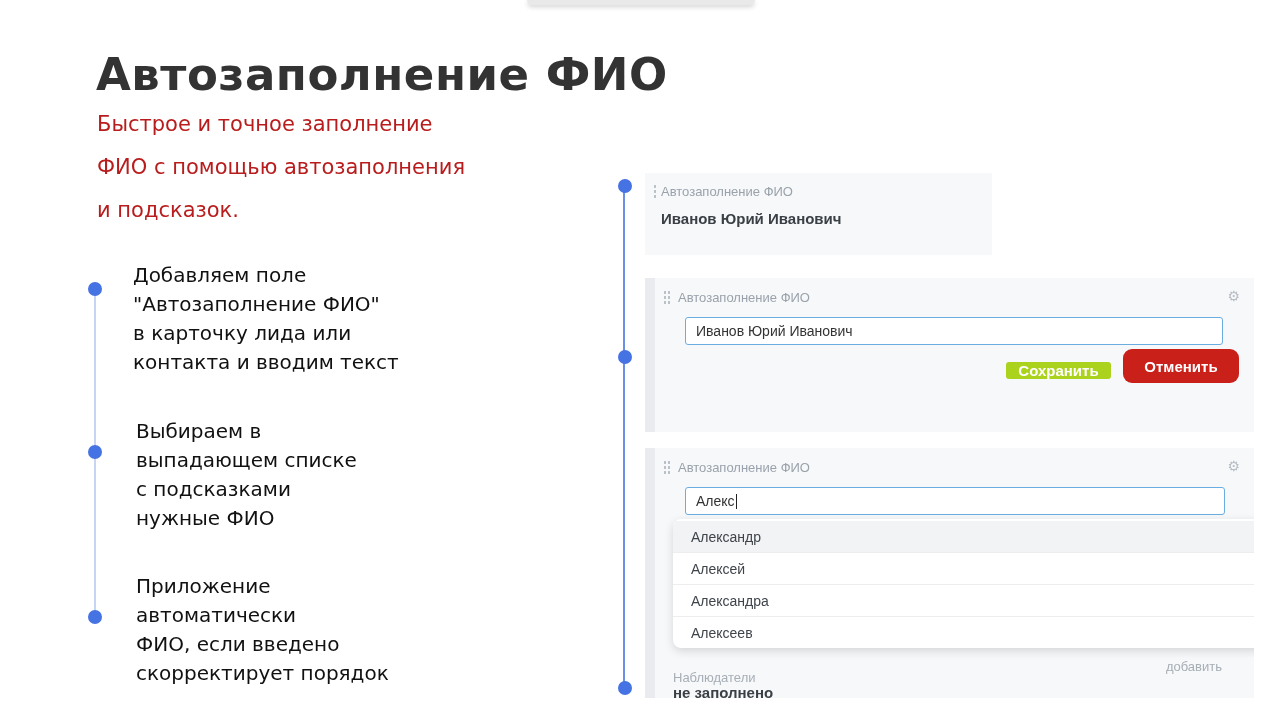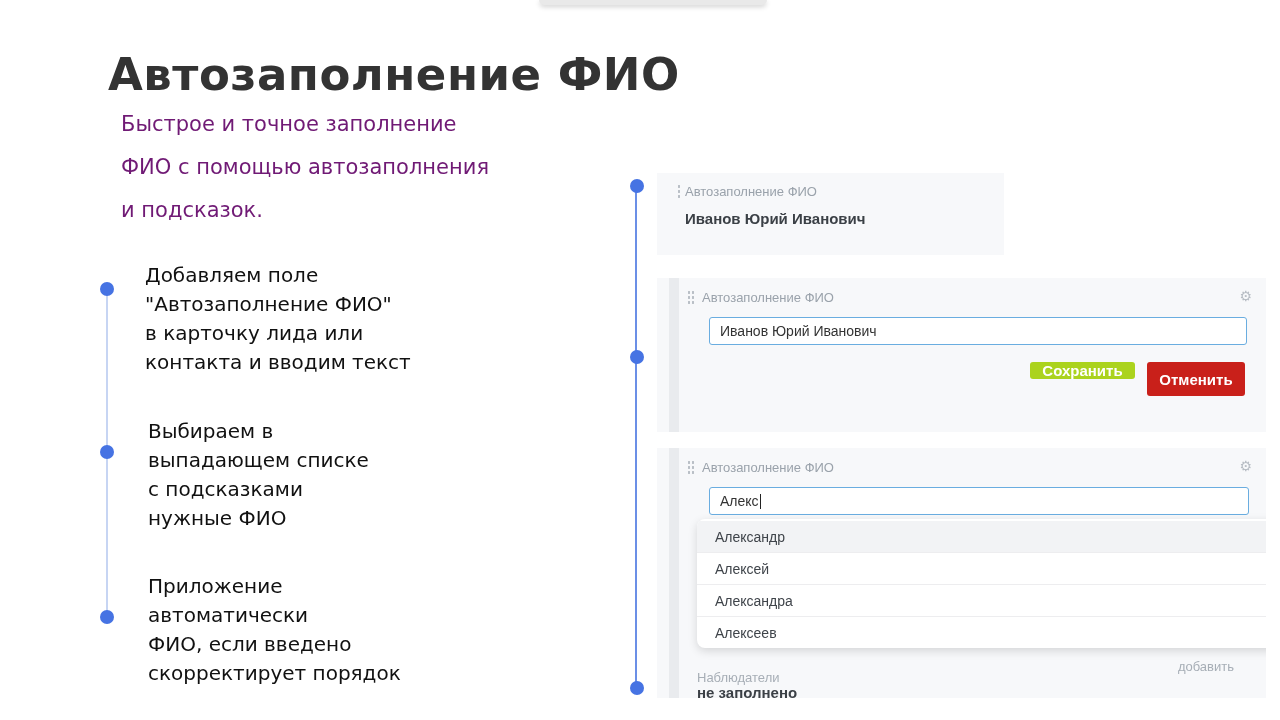--- a/index.html
+++ b/index.html
@@ -1,27 +1,27 @@
 <!DOCTYPE html>
 <html><head>
 <meta charset="utf-8">
 <style>
   html,body{margin:0;padding:0;}
   body{width:1280px;height:720px;background:#ffffff;overflow:hidden;position:relative;
        font-family:"Liberation Sans",sans-serif;}
-  .abs{position:absolute;margin-left:12px;}
+  .abs{position:absolute;}
 
   
   .top-bar{left:527px;top:0;width:228px;height:5px;background:#e9e9e9;
            border-radius:0 0 5px 5px;box-shadow:0 2px 5px rgba(0,0,0,.18);}
 
   
   .slide-title{left:96px;top:48px;font-family:"DejaVu Sans",sans-serif;font-size:45px;
                font-weight:800;color:#333333;letter-spacing:.5px;white-space:nowrap;}
-  .sub-line{left:109px;font-family:"DejaVu Sans",sans-serif;font-size:21px;color:#701a75;white-space:nowrap;}
+  .sub-line{left:97px;font-family:"DejaVu Sans",sans-serif;font-size:21px;color:#b91c1c;white-space:nowrap;}
   .bullet-text{font-family:"DejaVu Sans",sans-serif;font-size:20px;color:#111111;line-height:29px;white-space:nowrap;}
 
   .tl-dot{width:14px;height:14px;border-radius:50%;background:#4673e3;}
   .tl-line-left{left:94px;top:289px;width:2px;height:328px;background:#c7d5f3;}
   .tl-line-right{left:623px;top:186px;width:2px;height:502px;background:#6b8fe6;}
 
   
   .panel{background:#f7f8fa;}
   .panel-strip{left:0;top:0;width:10px;height:100%;background:#e9ebee;}
   .fld-label{font-size:13px;color:#9aa2ab;white-space:nowrap;}
@@ -102,21 +102,21 @@
 
 <div class="abs panel" style="left:645px;top:278px;width:609px;height:154px;">
   <div class="abs panel-strip"></div>
   <div class="abs handle2" style="left:18px;top:12px;"></div>
   <div class="abs fld-label" style="left:33px;top:12px;">Автозаполнение ФИО</div>
   <div class="abs gear" style="right:14px;top:11px;">⚙</div>
   <div class="abs text-input" style="left:40px;top:39px;width:516px;height:26px;">
     <span>Иванов Юрий Иванович</span>
   </div>
   <div class="abs btn btn-save" style="left:361px;top:84px;width:105px;height:17px;">Сохранить</div>
-  <div class="abs btn btn-cancel" style="left:478px;top:84px;width:98px;height:34px;">Отменить</div>
+  <div class="abs btn btn-cancel" style="left:478px;top:71px;width:116px;height:34px;border-radius:9px;">Отменить</div>
 </div>
 
 <div class="abs panel" style="left:645px;top:448px;width:609px;height:250px;overflow:hidden;">
   <div class="abs panel-strip"></div>
   <div class="abs handle2" style="left:18px;top:12px;"></div>
   <div class="abs fld-label" style="left:33px;top:12px;">Автозаполнение ФИО</div>
   <div class="abs gear" style="right:14px;top:11px;">⚙</div>
   <div class="abs text-input" style="left:40px;top:39px;width:518px;height:26px;">
     <span>Алекс</span>
       <span class="caret"></span>

